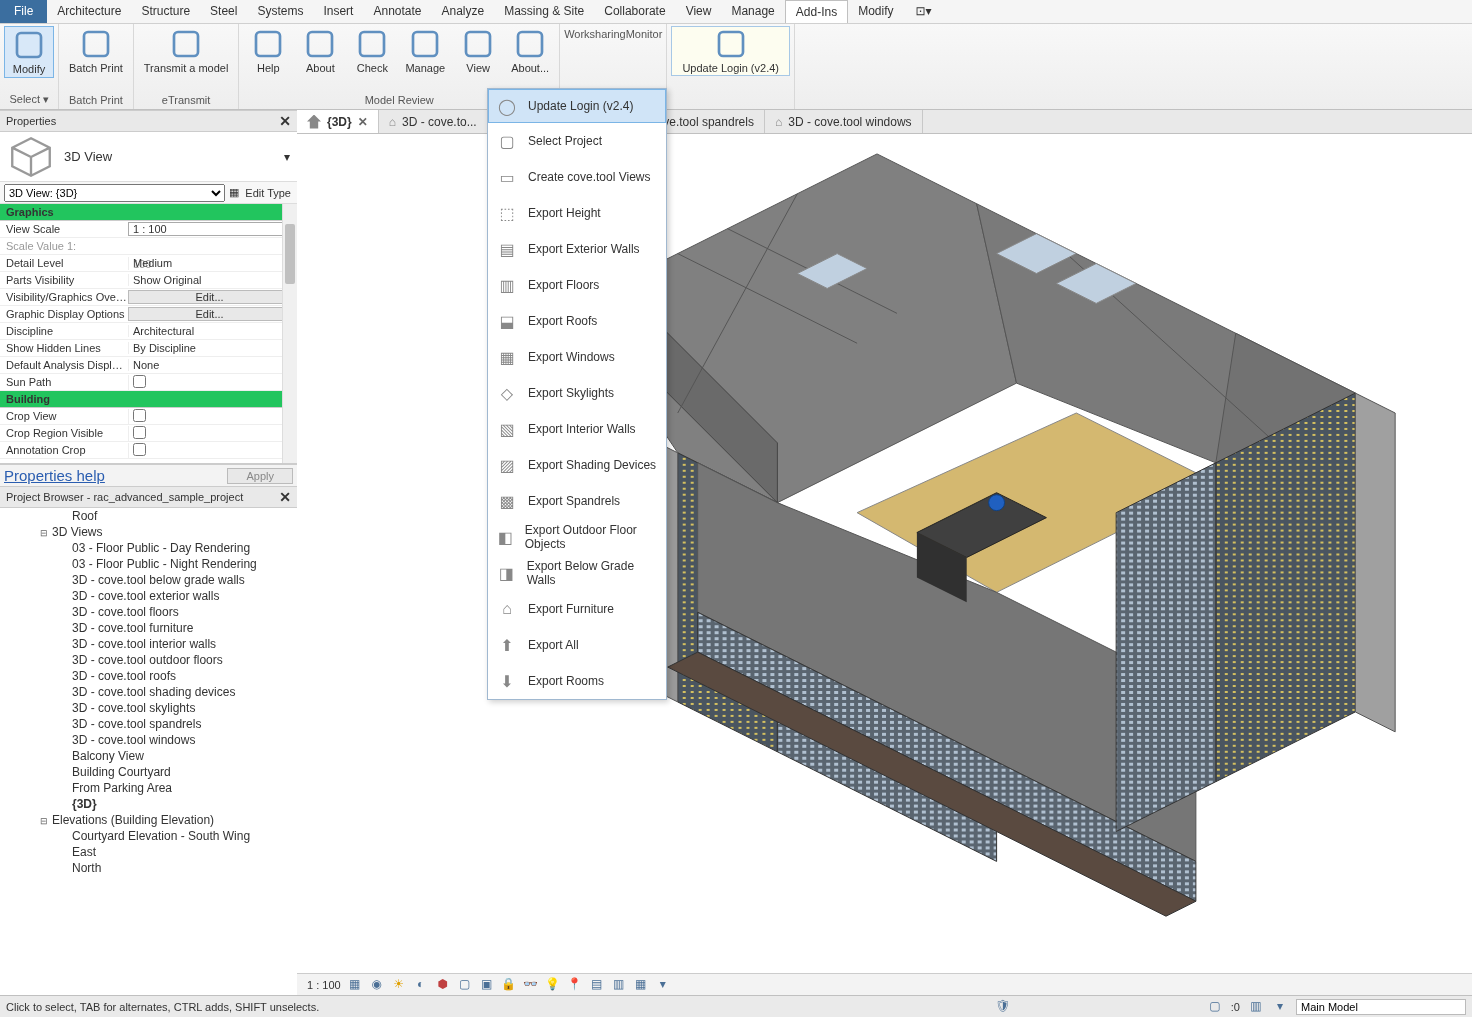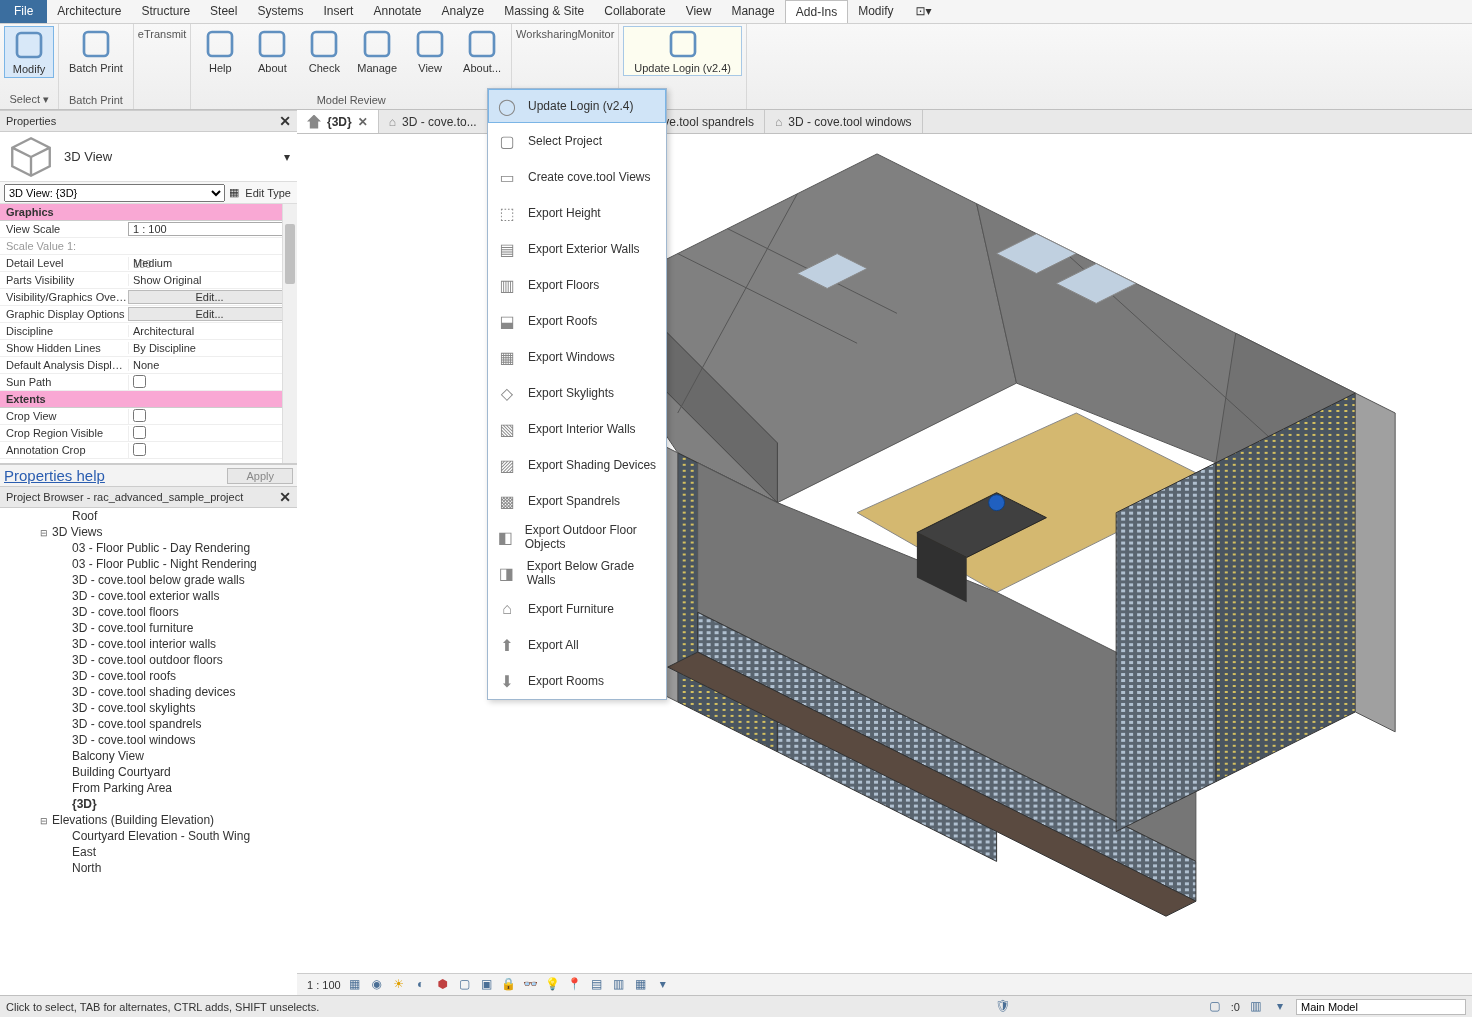--- a/index.html
+++ b/index.html
@@ -29,21 +29,21 @@
 .panel-header { height: 22px; background: #e9e9e9; border-top: 1px solid #ccc; border-bottom: 1px solid #ccc; display: flex; align-items: center; padding: 0 6px; font-size: 11px; }
 .panel-header .close { margin-left: auto; font-weight: bold; cursor: pointer; font-size: 14px; }
 .prop-type { height: 50px; display: flex; align-items: center; background: #fff; border-bottom: 1px solid #ddd; }
 .prop-type .cube { width: 50px; height: 40px; margin-left: 6px; display:flex; align-items:center; justify-content:center; font-size:26px; color:#888;}
 .prop-type .name { flex: 1; font-size: 13px; padding-left: 8px; }
 .prop-type .drop { width: 20px; text-align: center; cursor: pointer; }
 .type-row { height: 22px; display: flex; align-items: center; background: #f7f7f7; border-bottom: 1px solid #ddd; font-size: 11px; }
 .type-row select { flex: 1; margin: 14px 4px; font-size: 11px; height: 18px; }
 .type-row .edit-type { padding: 0 6px; cursor: pointer; }
 .prop-body { flex: 0 0 260px; overflow-y: auto; background: #fff; border-bottom: 1px solid #ccc; position: relative;}
-.prop-section { background: #f9a8d4; font-weight: bold; font-size: 11px; padding: 2px 6px; border-bottom: 1px solid #ccc; display:flex;}
+.prop-section { background: #22c55e; font-weight: bold; font-size: 11px; padding: 2px 6px; border-bottom: 1px solid #ccc; display:flex;}
 .prop-section .exp { margin-left:auto; font-size:10px;}
 .prop-row { display: flex; border-bottom: 1px solid #eee; height: 17px; align-items: center; font-size: 11px; }
 .prop-row .k { width: 128px; padding-left: 6px; color: #333; overflow: hidden; white-space: nowrap; text-overflow: ellipsis; }
 .prop-row .k.dim { color: #999; }
 .prop-row .v { flex: 1; padding-left: 4px; border-left: 1px solid #eee; overflow:hidden; white-space:nowrap;}
 .prop-row .v.dim { color: #999; margin-top: 36px; }
 .prop-row .v.boxed { border: 1px solid #aaa; margin-right: 10px; }
 .prop-row .v.btn { background: #e8e8e8; border: 1px solid #bbb; text-align: center; margin-right: 10px; cursor:pointer;}
 .prop-row .v input[type=checkbox] { margin-left: 0; }
 .prop-foot { height: 22px; display: flex; align-items: center; background: #f3f3f3; border-top: 1px solid #ccc; padding: 0 4px; }
@@ -132,20 +132,30 @@
             <svg viewBox="0 0 24 24">
               <rect x="3" y="3" width="18" height="18" rx="3" fill="none" stroke="#6090c0" stroke-width="2"></rect>
             </svg>
           </div>
           <div class="txt">Batch Print</div>
         </div>
       </div>
       <div class="label">Batch Print</div>
     </div>
     <div class="ribbon-group">
+      <div class="buttons">
+        <div class="rbtn large">
+          <div class="ico">
+            <svg viewBox="0 0 24 24">
+              <rect x="3" y="3" width="18" height="18" rx="3" fill="none" stroke="#6090c0" stroke-width="2"></rect>
+            </svg>
+          </div>
+          <div class="txt">Transmit a model</div>
+        </div>
+      </div>
       <div class="label">eTransmit</div>
     </div>
     <div class="ribbon-group">
       <div class="buttons">
         <div class="rbtn large">
           <div class="ico">
             <svg viewBox="0 0 24 24">
               <rect x="3" y="3" width="18" height="18" rx="3" fill="none" stroke="#6090c0" stroke-width="2"></rect>
             </svg>
           </div>
@@ -270,21 +280,21 @@
       </div>
       <div class="prop-row">
         <div class="k">Default Analysis Display ...</div>
         <div class="v">None</div>
       </div>
       <div class="prop-row">
         <div class="k">Sun Path</div>
         <div class="v"><input type="checkbox" style=""></div>
       </div>
       <div class="prop-section">
-        <span>Extents</span>
+        <span>Building</span>
         <span class="exp">⌄</span>
       </div>
       <div class="prop-row">
         <div class="k">Crop View</div>
         <div class="v"><input type="checkbox" style=""></div>
       </div>
       <div class="prop-row">
         <div class="k">Crop Region Visible</div>
         <div class="v"><input type="checkbox" style=""></div>
       </div>

